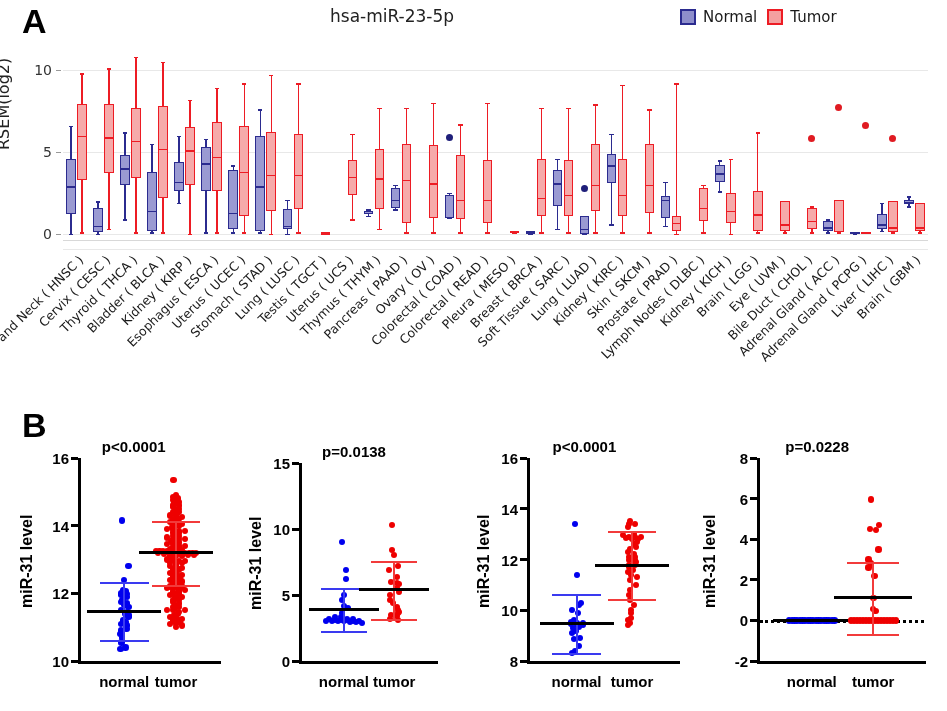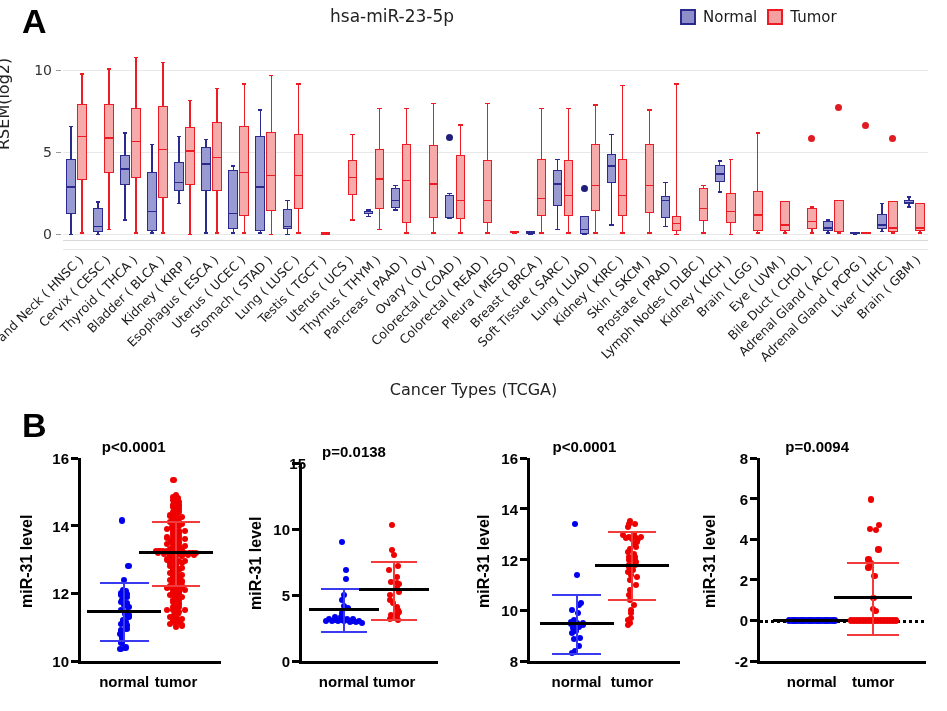--- a/index.html
+++ b/index.html
@@ -395,21 +395,20 @@
       <div class="xcat" style="left: 402.234px; top: 6px; width: 300px;">Lymph Nodes ( DLBC )</div>
       <div class="xcat" style="left: 429.266px; top: 6px; width: 300px;">Kidney ( KICH )</div>
       <div class="xcat" style="left: 456.297px; top: 6px; width: 300px;">Brain ( LGG )</div>
       <div class="xcat" style="left: 483.328px; top: 6px; width: 300px;">Eye ( UVM )</div>
       <div class="xcat" style="left: 510.359px; top: 6px; width: 300px;">Bile Duct ( CHOL )</div>
       <div class="xcat" style="left: 537.391px; top: 6px; width: 300px;">Adrenal Gland ( ACC )</div>
       <div class="xcat" style="left: 564.422px; top: 6px; width: 300px;">Adrenal Gland ( PCPG )</div>
       <div class="xcat" style="left: 591.453px; top: 6px; width: 300px;">Liver ( LIHC )</div>
       <div class="xcat" style="left: 618.484px; top: 6px; width: 300px;">Brain ( GBM )</div>
     </div>
-  <div class="abs" id="xlabA">Cancer Types (TCGA)</div>
 <div class="ytick-lbl" style="top: 234px; left: 24px; width: 28px;">0</div>
     <div class="ytick-mark" style="left: 56px; top: 234px;"></div>
     <div class="ytick-lbl" style="top: 152px; left: 24px; width: 28px;">5</div>
     <div class="ytick-mark" style="left: 56px; top: 152px;"></div>
     <div class="ytick-lbl" style="top: 70px; left: 24px; width: 28px;">10</div>
     <div class="ytick-mark" style="left: 56px; top: 70px;"></div>
   </div>
 
 <div id="panelB">
   <div class="abs panel-letter" style="left:22px;top:8px;">B</div>
@@ -612,21 +611,21 @@
   <div class="subplot" id="sp1" style="left:237px;width:222px;">
       <div class="sp-axis-v" style="left: 62px; top: 63px; height: 201px;"></div>
       <div class="sp-axis-h" style="left: 62px; top: 261px; width: 139px;"></div>
       <div class="sp-tick" style="left: 55px; top: 259.5px;"></div>
       <div class="sp-ytick-txt" style="left: 27px; width: 26px; top: 261px;">0</div>
       <div class="sp-tick" style="left: 55px; top: 193.5px;"></div>
       <div class="sp-ytick-txt" style="left: 27px; width: 26px; top: 195px;">5</div>
       <div class="sp-tick" style="left: 55px; top: 127.5px;"></div>
       <div class="sp-ytick-txt" style="left: 27px; width: 26px; top: 129px;">10</div>
       <div class="sp-tick" style="left: 55px; top: 61.5px;"></div>
-      <div class="sp-ytick-txt" style="left: 43px; width: 26px; top: 63px;">15</div>
+      <div class="sp-ytick-txt" style="left: 27px; width: 26px; top: 63px;">15</div>
       <div class="sp-ylabel" style="left: 10px; top: 210px;">miR-31 level</div>
       <div class="sp-pval" style="left: 85.12px; top: 43px;">p=0.0138</div>
       <div class="sp-gse" style="left: 130px; top: 309px;">GSE108153</div>
       <div class="sp-grouplbl" style="left: 106.88px; top: 273px;">normal</div>
       <div class="pt normal" style="width: 6px; height: 6px; left: 101.655px; top: 139.2px;"></div>
       <div class="pt normal" style="width: 6px; height: 6px; left: 106.085px; top: 166.92px;"></div>
       <div class="pt normal" style="width: 6px; height: 6px; left: 105.95px; top: 176.16px;"></div>
       <div class="pt normal" style="width: 6px; height: 6px; left: 104.468px; top: 192px;"></div>
       <div class="pt normal" style="width: 6px; height: 6px; left: 102.254px; top: 197.28px;"></div>
       <div class="pt normal" style="width: 6px; height: 6px; left: 103.966px; top: 202.56px;"></div>
@@ -781,21 +780,21 @@
       <div class="sp-ytick-txt" style="left: 29px; width: 30px; top: 220.4px;">0</div>
       <div class="sp-tick" style="left: 61px; top: 178.3px;"></div>
       <div class="sp-ytick-txt" style="left: 29px; width: 30px; top: 179.8px;">2</div>
       <div class="sp-tick" style="left: 61px; top: 137.7px;"></div>
       <div class="sp-ytick-txt" style="left: 29px; width: 30px; top: 139.2px;">4</div>
       <div class="sp-tick" style="left: 61px; top: 97.1px;"></div>
       <div class="sp-ytick-txt" style="left: 29px; width: 30px; top: 98.6px;">6</div>
       <div class="sp-tick" style="left: 61px; top: 56.5px;"></div>
       <div class="sp-ytick-txt" style="left: 29px; width: 30px; top: 58px;">8</div>
       <div class="sp-ylabel" style="left: 12px; top: 207.5px;">miR-31 level</div>
-      <div class="sp-pval" style="left: 96.22px; top: 38px;">p=0.0094</div>
+      <div class="sp-pval" style="left: 96.22px; top: 38px;">p=0.0228</div>
       <div class="sp-gse" style="left: 151px; top: 309px;">GSE41655</div>
       <div class="zeroline" style="left: 71px; width: 164px; top: 220.4px;"></div>
       <div class="sp-grouplbl" style="left: 122.78px; top: 273px;">normal</div>
       <div class="pt normal" style="width: 6.4px; height: 6.4px; left: 96.9133px; top: 217.2px;"></div>
       <div class="pt normal" style="width: 6.4px; height: 6.4px; left: 99.58px; top: 217.2px;"></div>
       <div class="pt normal" style="width: 6.4px; height: 6.4px; left: 102.247px; top: 217.2px;"></div>
       <div class="pt normal" style="width: 6.4px; height: 6.4px; left: 104.913px; top: 217.2px;"></div>
       <div class="pt normal" style="width: 6.4px; height: 6.4px; left: 107.58px; top: 217.2px;"></div>
       <div class="pt normal" style="width: 6.4px; height: 6.4px; left: 110.247px; top: 217.2px;"></div>
       <div class="pt normal" style="width: 6.4px; height: 6.4px; left: 112.913px; top: 217.2px;"></div>

